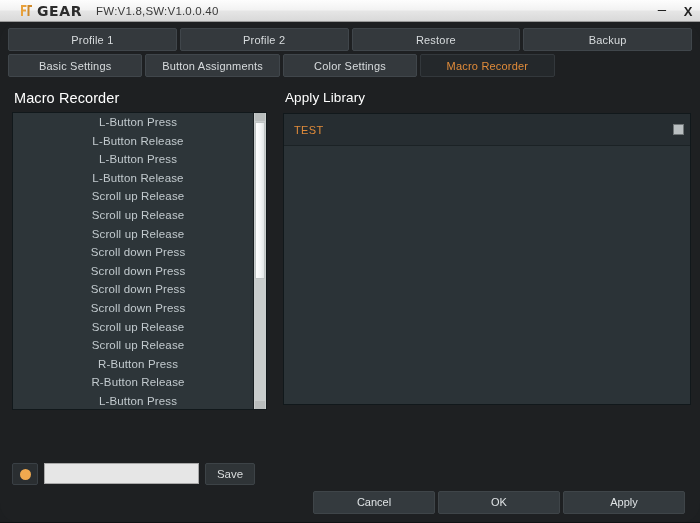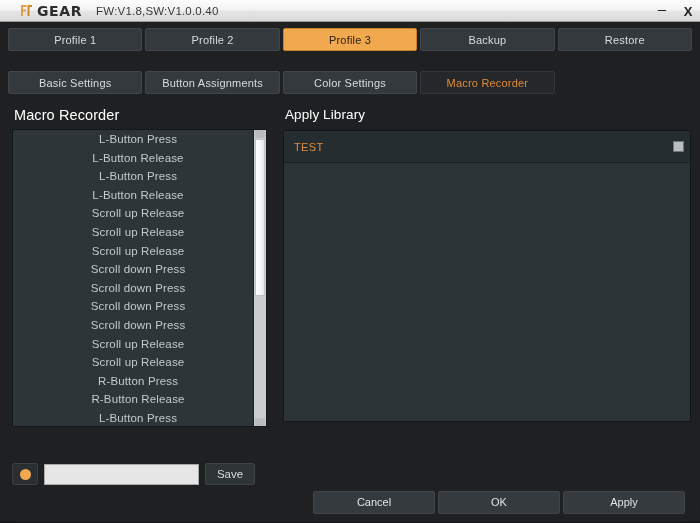--- a/index.html
+++ b/index.html
@@ -94,21 +94,21 @@
   
   .tabbar {
     padding: 6px 8px 0 8px;
     box-sizing: border-box;
   }
   .tabrow {
     display: flex;
     gap: 3px;
   }
   .tabrow.second {
-    margin-top: 20px;
+    margin-top: 3px;
     margin-bottom: 5px;
     align-items: flex-end;
   }
   .tab {
     flex: 1 1 0;
     height: 23px;
     background: #34393d;
     border: 1px solid #40464b;
     border-radius: 2px;
     display: flex;
@@ -250,21 +250,20 @@
     box-sizing: border-box;
     cursor: pointer;
   }
 
   
   .saverow {
     position: absolute;
     left: 12px;
     top: 441px;
     display: flex;
-    align-items: center;
     gap: 6px;
   }
   .rec-btn {
     width: 26px;
     height: 22px;
     background: #2a2e31;
     border: 1px solid #3a4045;
     border-radius: 2px;
     display: flex;
     align-items: center;
@@ -362,23 +361,22 @@
     <div class="win-btn win-close">X</div>
   </div>
 </div>
 
 <div class="shell">
 
   <div class="tabbar">
     <div class="tabrow">
       <div class="tab">Profile 1</div>
       <div class="tab">Profile 2</div>
-      <div class="tab active">Profile 3</div>
+      <div class="tab">Restore</div>
       <div class="tab">Backup</div>
-      <div class="tab">Restore</div>
     </div>
     <div class="tabrow second">
       <div class="tab">Basic Settings</div>
       <div class="tab">Button Assignments</div>
       <div class="tab">Color Settings</div>
       <div class="tab subactive">Macro Recorder</div>
       <div class="tab spacer"></div>
     </div>
   </div>
 

